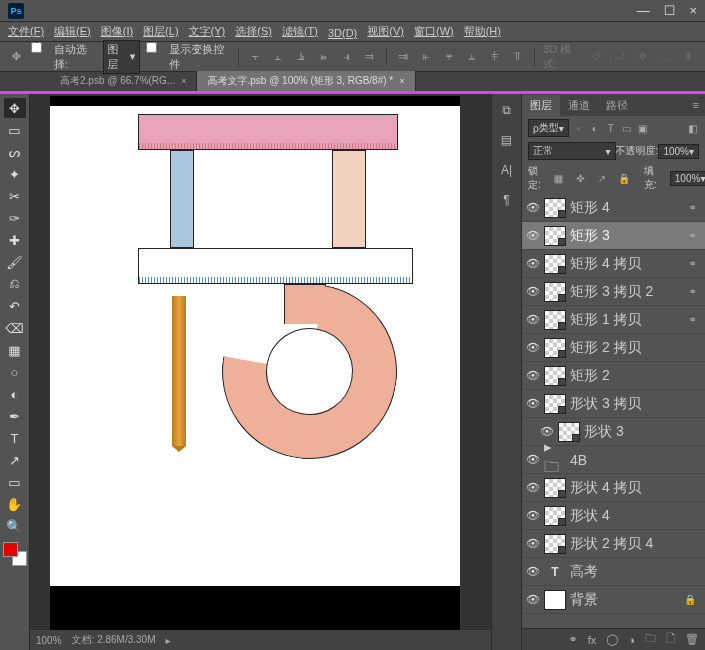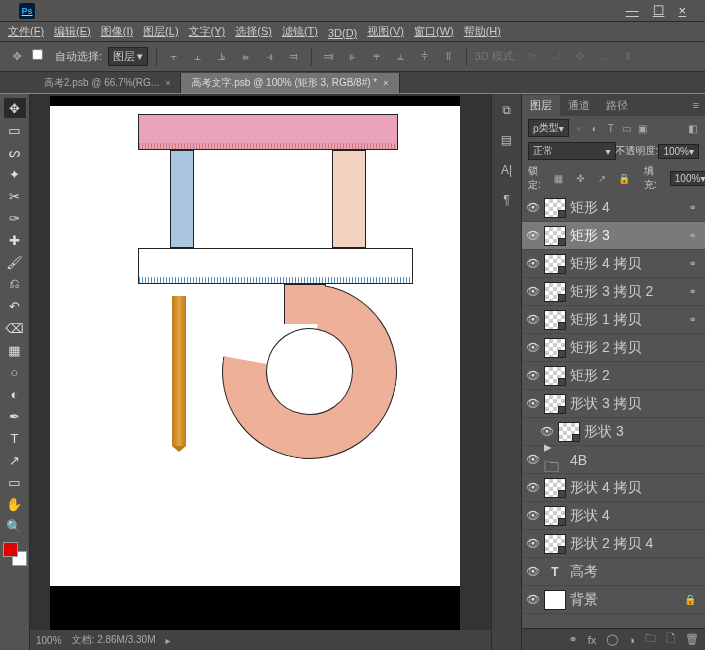--- a/index.html
+++ b/index.html
@@ -1,37 +1,37 @@
 <!DOCTYPE html>
 <html><head>
 <meta charset="utf-8">
 <style>
   * { box-sizing: border-box; margin: 0; padding: 0; font-family: "Microsoft YaHei", sans-serif; }
   body { background: #535353; width: 705px; height: 650px; overflow: hidden; font-size: 11px; color: #ccc; }
   
   
-  .titlebar { height: 22px; background: #535353; display: flex; align-items: center; padding: 0 19px; border-bottom: 1px solid #2a2a2a; text-decoration: underline; }
+  .titlebar { height: 22px; background: #535353; display: flex; align-items: center; padding: 0 8px; border-bottom: 1px solid #2a2a2a; }
   .ps-logo { width: 16px; height: 16px; background: #001e36; color: #31a8ff; font-size: 9px; font-weight: bold; display: flex; align-items: center; justify-content: center; border-radius: 2px; margin-right: 4px; }
   .win-controls { margin-left: auto; display: flex; gap: 14px; color: #ddd; }
   .win-controls span { cursor: pointer; font-size: 13px; }
   
   
   .menubar { height: 20px; display: flex; align-items: flex-end; padding: 0 4px; gap: 2px; border-bottom: 1px solid #2a2a2a; text-decoration: underline; }
   .menubar span { padding: 2px 4px; cursor: pointer; font-size: 11px; }
   
   
   .optbar { height: 30px; background: #535353; display: flex; align-items: center; padding: 0 8px; gap: 6px; border-bottom: 1px solid #2a2a2a; }
   .opt-check { display: flex; align-items: flex-start; gap: 12px; }
   .opt-check input { width: 11px; height: 11px; }
   .opt-dd { background: #3a3a3a; border: 1px solid #222; padding: 1px 4px; display: flex; align-items: center; gap: 2px; }
   .opt-sep { width: 1px; height: 18px; background: #3a3a3a; margin: 0 2px; }
   .opt-icon { width: 18px; height: 18px; display: flex; align-items: center; justify-content: center; color: #aaa; }
   
   
-  .tabs { height: 22px; background: #424242; display: flex; align-items: flex-end; padding-left: 34px; border-bottom: 1px solid #d946ef; }
+  .tabs { height: 22px; background: #424242; display: flex; align-items: flex-end; padding-left: 50px; border-bottom: 3px solid #d946ef; }
   .tab { padding: 3px 10px; font-size: 10px; color: #aaa; border-right: 1px solid #2a2a2a; cursor: pointer; position: relative; }
   .tab.active { background: #737373; color: #ddd; }
   .tab .x { margin-left: 6px; font-size: 9px; }
   
   
   .main { display: flex; height: calc(650px - 22px - 20px - 30px - 22px); }
   
   
   .toolbox { width: 30px; background: #535353; display: flex; flex-direction: column; align-items: center; padding-top: 4px; gap: 2px; border-right: 1px solid #2a2a2a; }
   .tool { width: 22px; height: 20px; display: flex; align-items: center; justify-content: center; color: #ddd; cursor: pointer; position: relative; font-size: 13px; }
@@ -127,20 +127,24 @@
 
 <div class="optbar">
   <span class="opt-icon">✥</span>
   <div class="opt-check">
     <input type="checkbox" style="">
     <span>自动选择:</span>
   </div>
   <div class="opt-dd">
     <span>图层</span>
     <span>▾</span>
+  </div>
+  <div class="opt-check">
+    <input type="checkbox" style="">
+    <span>显示变换控件</span>
   </div>
   <div class="opt-sep"></div>
   <span class="opt-icon">⫟</span>
   <span class="opt-icon">⫠</span>
   <span class="opt-icon">⫡</span>
   <span class="opt-icon">⫢</span>
   <span class="opt-icon">⫣</span>
   <span class="opt-icon">⫤</span>
   <div class="opt-sep"></div>
   <span class="opt-icon">⫥</span>

